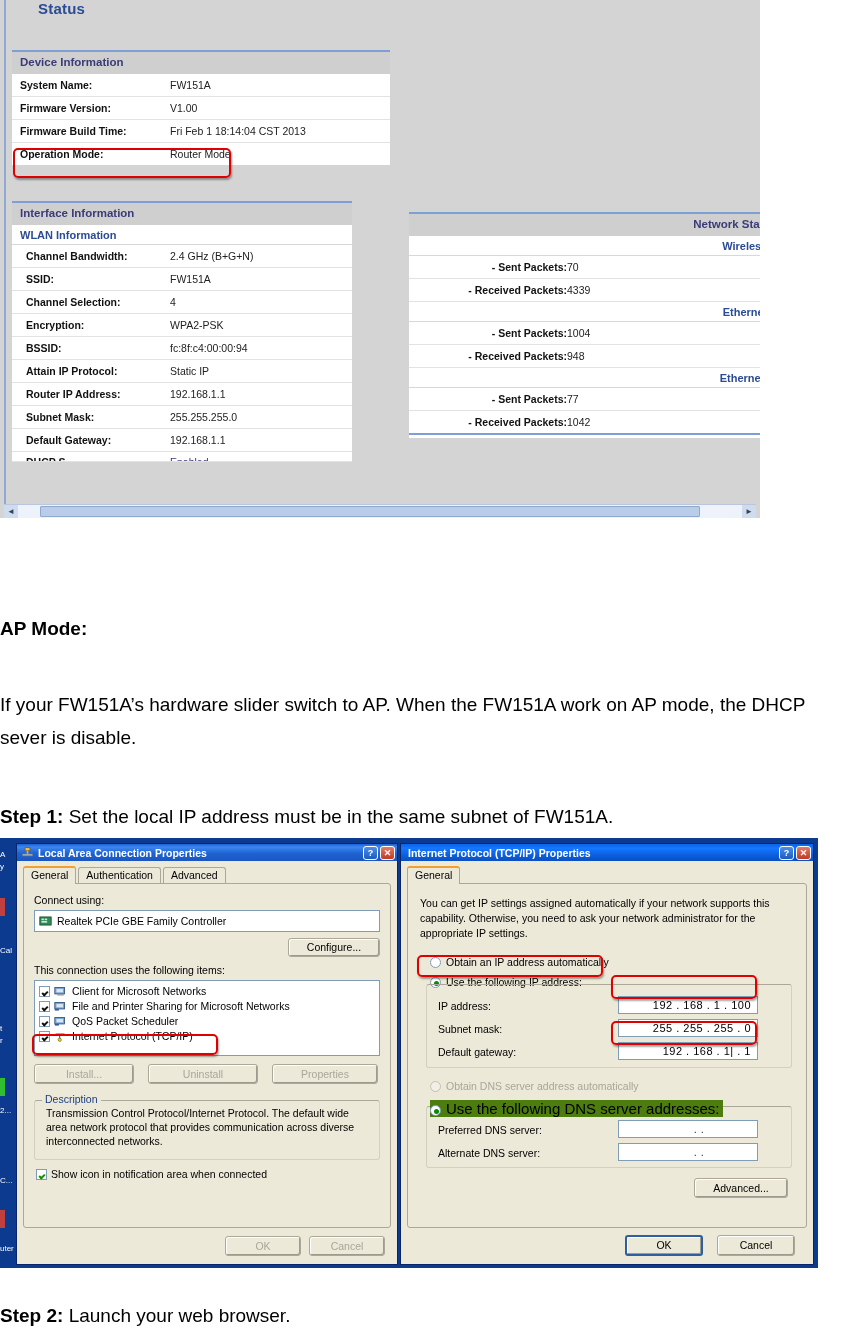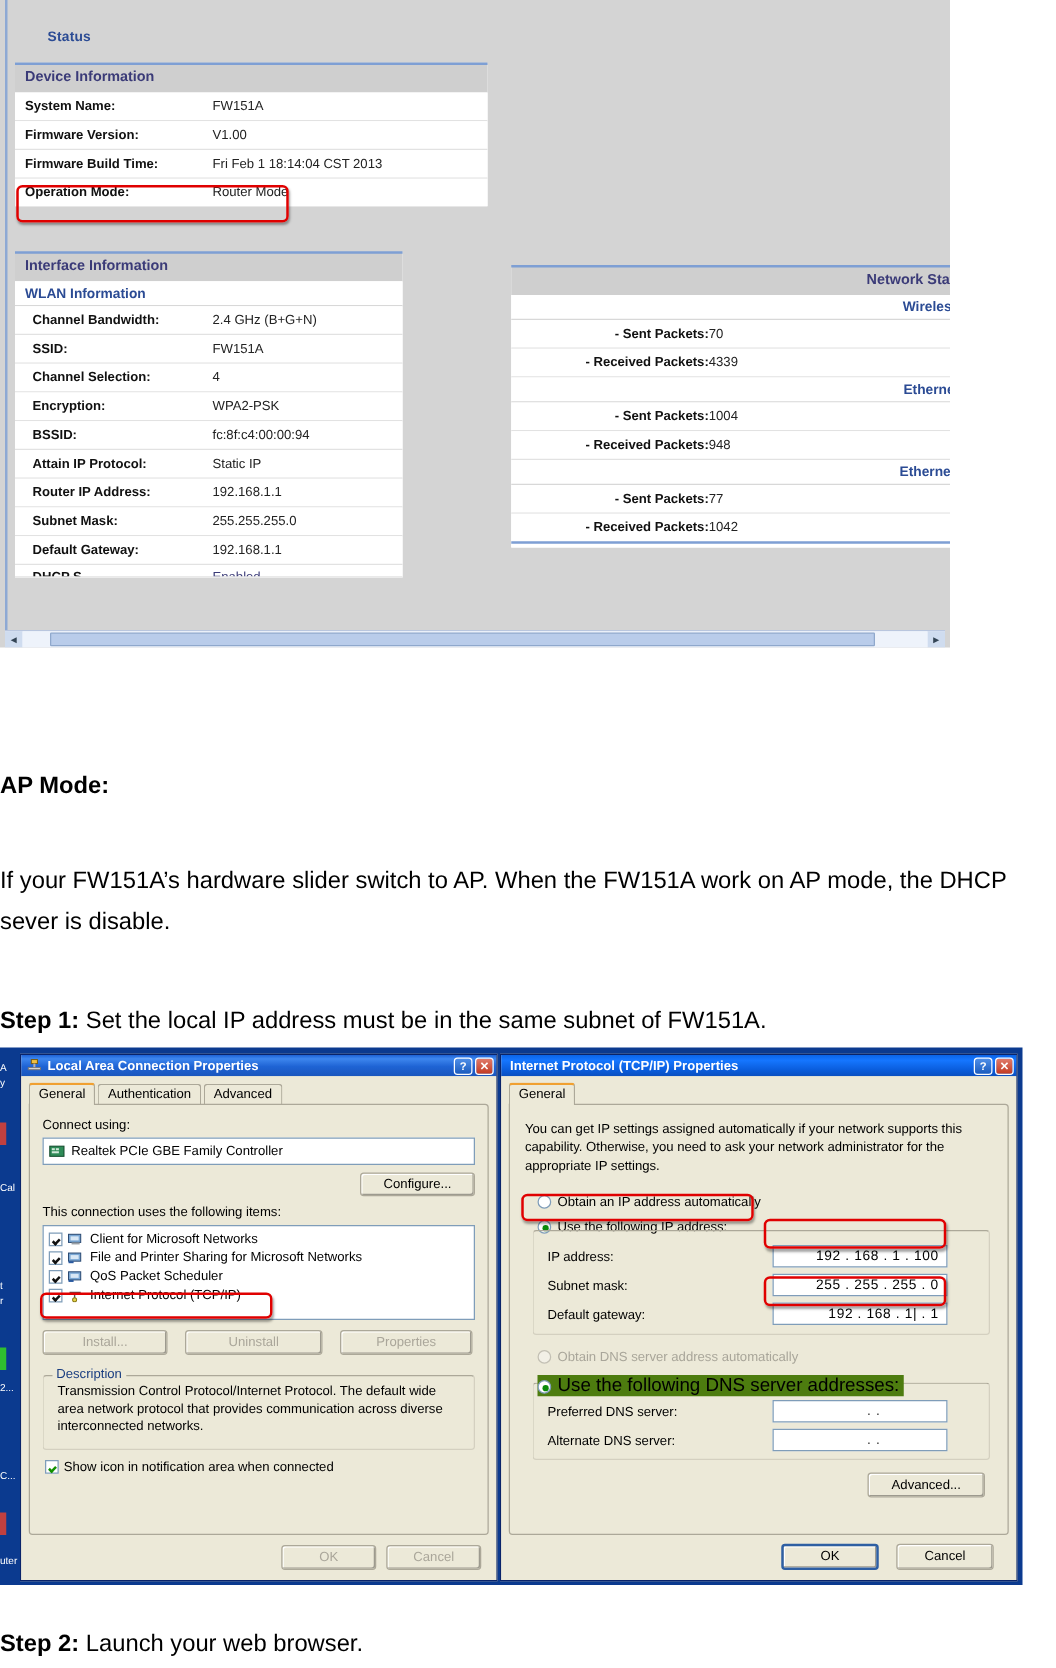--- a/index.html
+++ b/index.html
@@ -17,22 +17,22 @@
     position:absolute; left:0; top:0; width:760px; height:518px;
     background:#d4d4d4; overflow:hidden;
   }
   .router-shot .leftrail{
     position:absolute; left:0; top:0; width:6px; height:512px; background:#d4d4d4;
   }
   .router-shot .leftrail:after{
     content:""; position:absolute; left:4px; top:0; width:2px; height:512px; background:#8ea9d4;
   }
   .status-title{
-    position:absolute; left:38px; top:0px; font-size:11px; font-weight:bold;
-    color:#2b4b94; letter-spacing:.2px;margin-top:24px;
+    position:absolute; left:38px; top:0px; font-size:15px; font-weight:bold;
+    color:#2b4b94; letter-spacing:.2px;
   }
   .panel{ position:absolute; background:#ffffff; }
   .panel .phead{
     background:#cfcfcf; color:#3b3b78; font-weight:bold; font-size:11.5px;
     padding:3px 8px 4px 8px; border-top:2px solid #7e9fd4; line-height:15px;
   }
   .panel .sub{
     color:#2b4b94; font-weight:bold; font-size:11px;
     padding:4px 8px 3px 8px; border-bottom:1px solid #d8d8d8; background:#fff;
   }
@@ -175,21 +175,21 @@
       <div class="k">Firmware Build Time:</div>
       <div class="v">Fri Feb 1 18:14:04 CST  2013</div>
     </div>
     <div class="row" style="border-bottom:none;">
       <div class="k">Operation Mode:</div>
       <div class="v">Router Mode</div>
     </div>
   </div>
   <div class="hl-box" style="left:13px; top:148px; width:218px; height:30px;"></div>
 
-  <div class="panel ind" style="left:12px; top:201px; width:310px;">
+  <div class="panel ind" style="left:12px; top:201px; width:340px;">
     <div class="phead">Interface Information</div>
     <div class="sub">WLAN Information</div>
     <div class="row">
       <div class="k">Channel Bandwidth:</div>
       <div class="v">2.4 GHz (B+G+N)</div>
     </div>
     <div class="row">
       <div class="k">SSID:</div>
       <div class="v">FW151A</div>
     </div>

